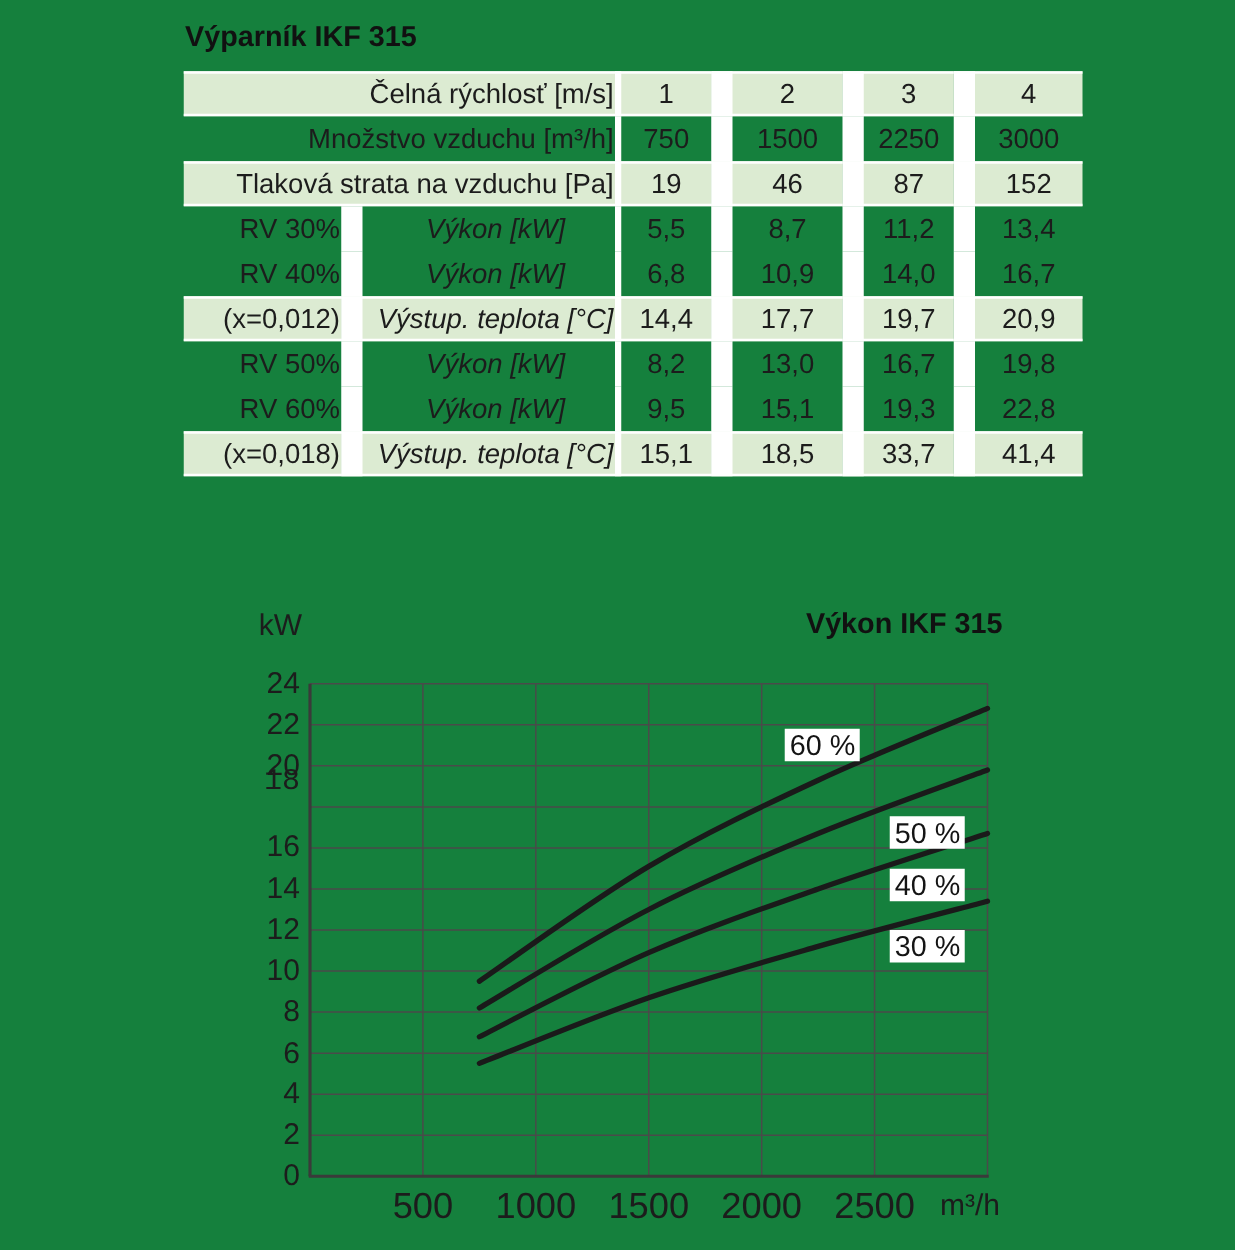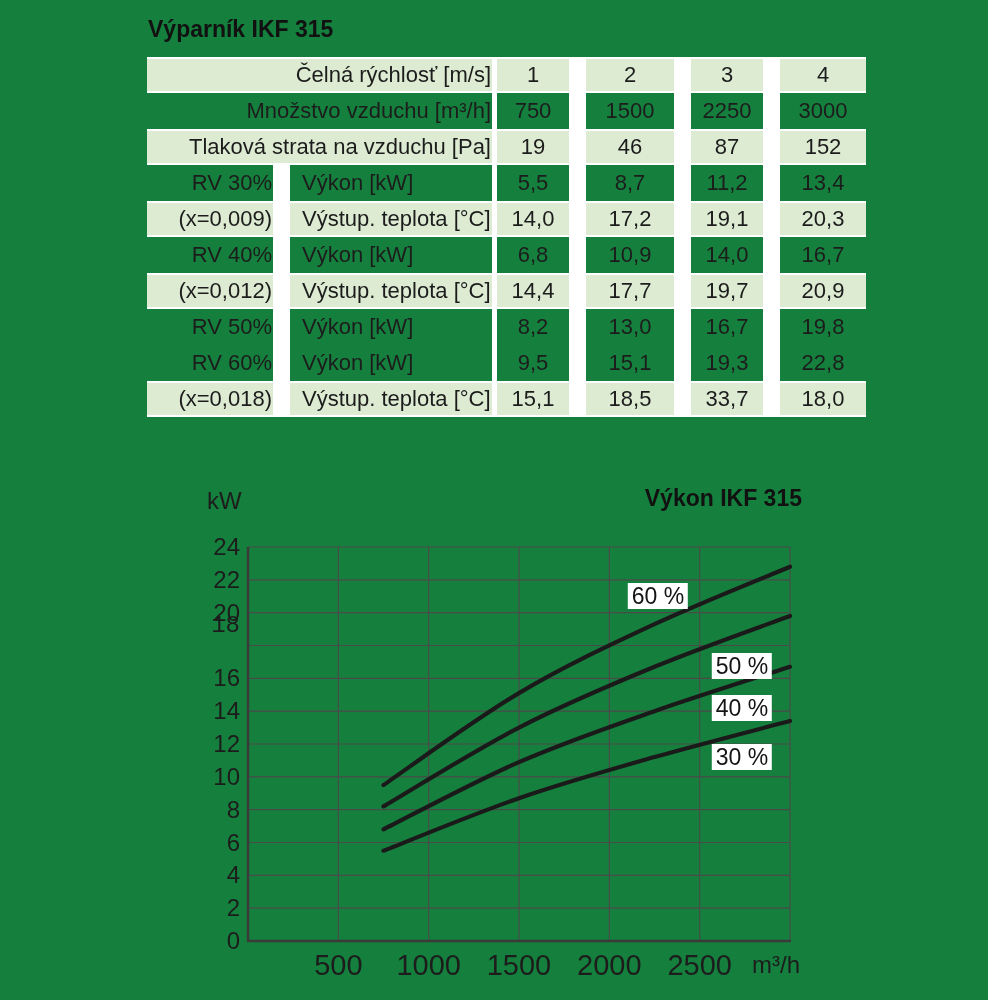--- a/index.html
+++ b/index.html
@@ -16,21 +16,21 @@
     border-collapse:separate;border-spacing:0;table-layout:fixed;
   }
   #spec-table td{
     height:36px;font-size:22px;vertical-align:middle;box-sizing:border-box;
     white-space:nowrap;overflow:hidden;color:#1c1c1c;
   }
   #spec-table tr.g td{background:#dcebd2;border-top:2px solid #fff;border-bottom:2px solid #fff;}
   #spec-table td.b17{border-left:17px solid #fff;}
   #spec-table td.b5{border-left:5px solid #fff;}
   #spec-table td.la,#spec-table td.lfull{padding-left:10px;text-align:right;}
-  #spec-table td.lb{padding-left:12px;text-align:left;}
+  #spec-table td.lb{padding-left:12px;text-align:center;font-style:italic;}
   #spec-table td.v{text-align:center;}
   
   #chart-svg{position:absolute;left:0;top:0;}
   .axis-unit-y{position:absolute;left:207px;top:487px;font-size:24px;color:#1c1c1c;}
   #chart-title{position:absolute;left:560px;top:485px;width:242px;text-align:right;
     font-size:23px;font-weight:bold;color:#111;}
   .ytick{position:absolute;left:186px;width:54px;text-align:right;
     font-size:24px;line-height:30px;color:#1c1c1c;}
   .xtick{position:absolute;width:80px;text-align:center;
     font-size:29px;line-height:30px;color:#1c1c1c;}
@@ -79,28 +79,20 @@
         <td class="v b17">152</td>
       </tr>
       <tr>
         <td class="la">RV 30%</td>
         <td class="lb b17">Výkon [kW]</td>
         <td class="v b5">5,5</td>
         <td class="v b17">8,7</td>
         <td class="v b17">11,2</td>
         <td class="v b17">13,4</td>
       </tr>
-      <tr class="g">
-        <td class="la">(x=0,009)</td>
-        <td class="lb b17">Výstup. teplota [°C]</td>
-        <td class="v b5">14,0</td>
-        <td class="v b17">17,2</td>
-        <td class="v b17">19,1</td>
-        <td class="v b17">20,3</td>
-      </tr>
       <tr>
         <td class="la">RV 40%</td>
         <td class="lb b17">Výkon [kW]</td>
         <td class="v b5">6,8</td>
         <td class="v b17">10,9</td>
         <td class="v b17">14,0</td>
         <td class="v b17">16,7</td>
       </tr>
       <tr class="g">
         <td class="la">(x=0,012)</td>
@@ -125,21 +117,21 @@
         <td class="v b17">15,1</td>
         <td class="v b17">19,3</td>
         <td class="v b17">22,8</td>
       </tr>
       <tr class="g">
         <td class="la">(x=0,018)</td>
         <td class="lb b17">Výstup. teplota [°C]</td>
         <td class="v b5">15,1</td>
         <td class="v b17">18,5</td>
         <td class="v b17">33,7</td>
-        <td class="v b17">18,0</td>
+        <td class="v b17">41,4</td>
       </tr>
     </tbody>
   </table>
 
   <svg id="chart-svg" width="1000" height="1000" viewBox="0 0 1000 1000">
     <g id="grid-g">
         <line x1="248" y1="547" x2="248" y2="941" stroke="#4a4a4a" stroke-width="1.2"></line>
         <line x1="338.3333333333333" y1="547" x2="338.3333333333333" y2="941" stroke="#4a4a4a" stroke-width="1.2"></line>
         <line x1="428.66666666666663" y1="547" x2="428.66666666666663" y2="941" stroke="#4a4a4a" stroke-width="1.2"></line>
         <line x1="519" y1="547" x2="519" y2="941" stroke="#4a4a4a" stroke-width="1.2"></line>

